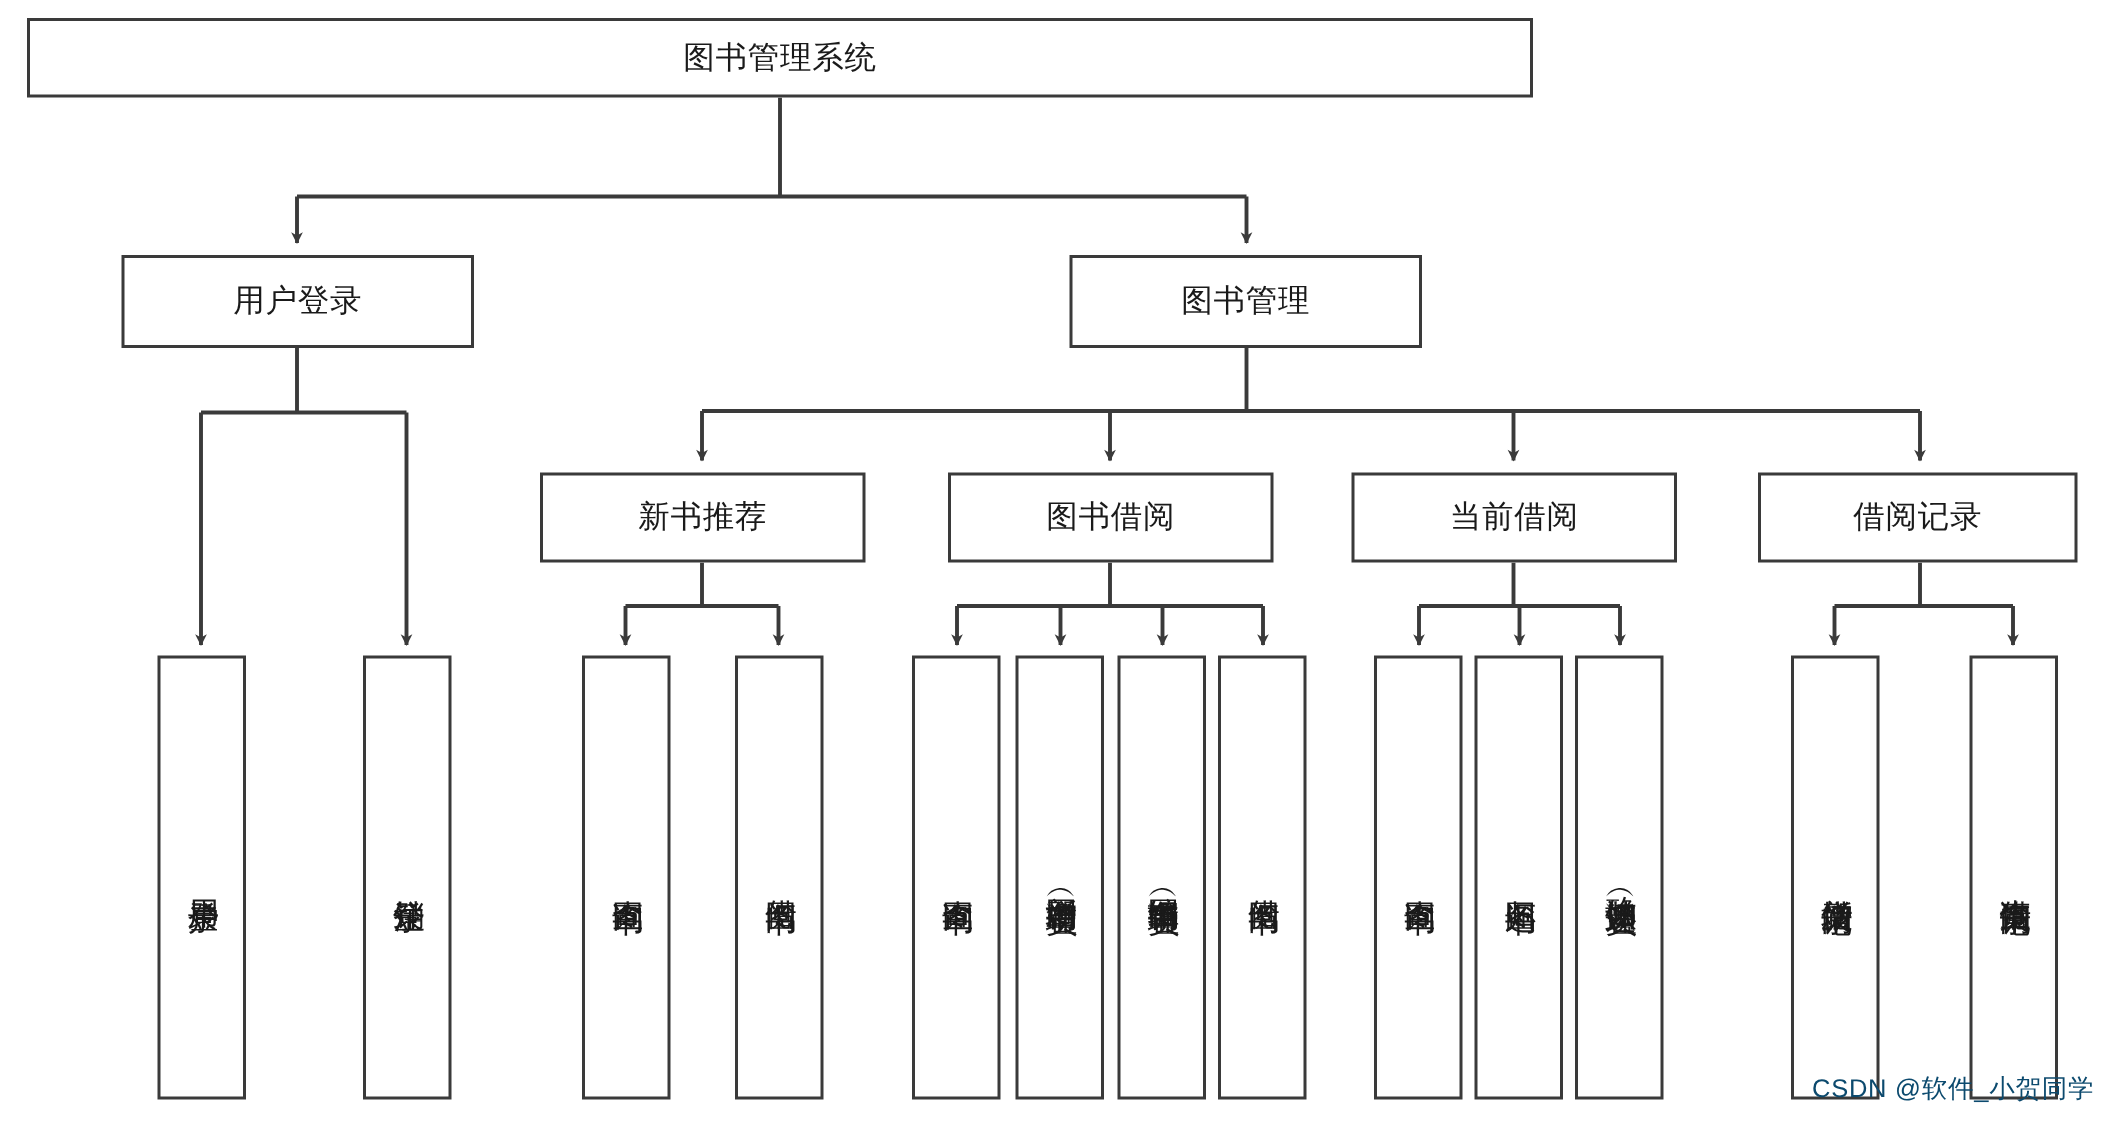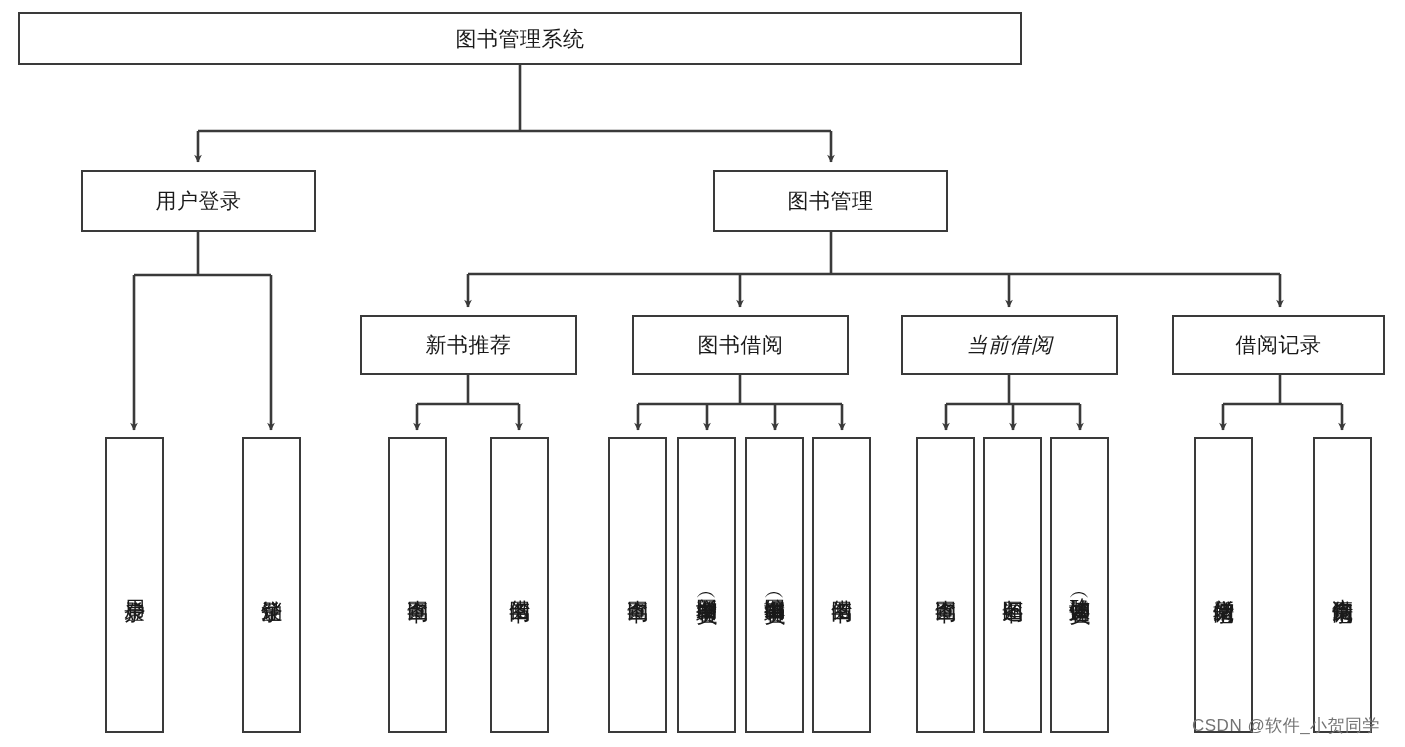--- a/index.html
+++ b/index.html
@@ -52,24 +52,25 @@
     padding: 6px 0;
   }
   .node.v .txt {
     writing-mode: vertical-rl;
     text-orientation: upright;
     white-space: nowrap;
   }
   .watermark {
     position: absolute;
     font-size: 17px;
-    color: #737373;
+    color: #0c4a6e;
     white-space: nowrap;
     z-index: 3;
     letter-spacing: 0.5px;
+    margin-left: 16px;
   }
 </style>
 </head>
 <body>
 
 <div id="canvas">
 
   <svg id="edges" viewBox="0 0 1405 747" xmlns="http://www.w3.org/2000/svg">
     <defs>
       <marker id="arrow" markerWidth="9" markerHeight="9" refX="7.6" refY="4.5" orient="auto" markerUnits="userSpaceOnUse">
@@ -130,21 +131,21 @@
   <div class="node h" style="left:713px; top:170px; width:235px; height:62px;justify-content:center;">
     <span class="txt">图书管理</span>
   </div>
 
   <div class="node h" style="left:632px; top:315px; width:217px; height:60px;">
     <span class="txt">图书借阅</span>
   </div>
   <div class="node h" style="left:360px; top:315px; width:217px; height:60px;">
     <span class="txt">新书推荐</span>
   </div>
-  <div class="node h" style="left:901px; top:315px; width:217px; height:60px;font-style:italic;">
+  <div class="node h" style="left:901px; top:315px; width:217px; height:60px;">
     <span class="txt">当前借阅</span>
   </div>
   <div class="node h" style="left:1172px; top:315px; width:213px; height:60px;">
     <span class="txt">借阅记录</span>
   </div>
 
   <div class="node v" style="left:105px; top:437px; width:59px; height:296px;">
     <span class="txt">用户登录</span>
   </div>
   <div class="node v" style="left:242px; top:437px; width:59px; height:296px;">

